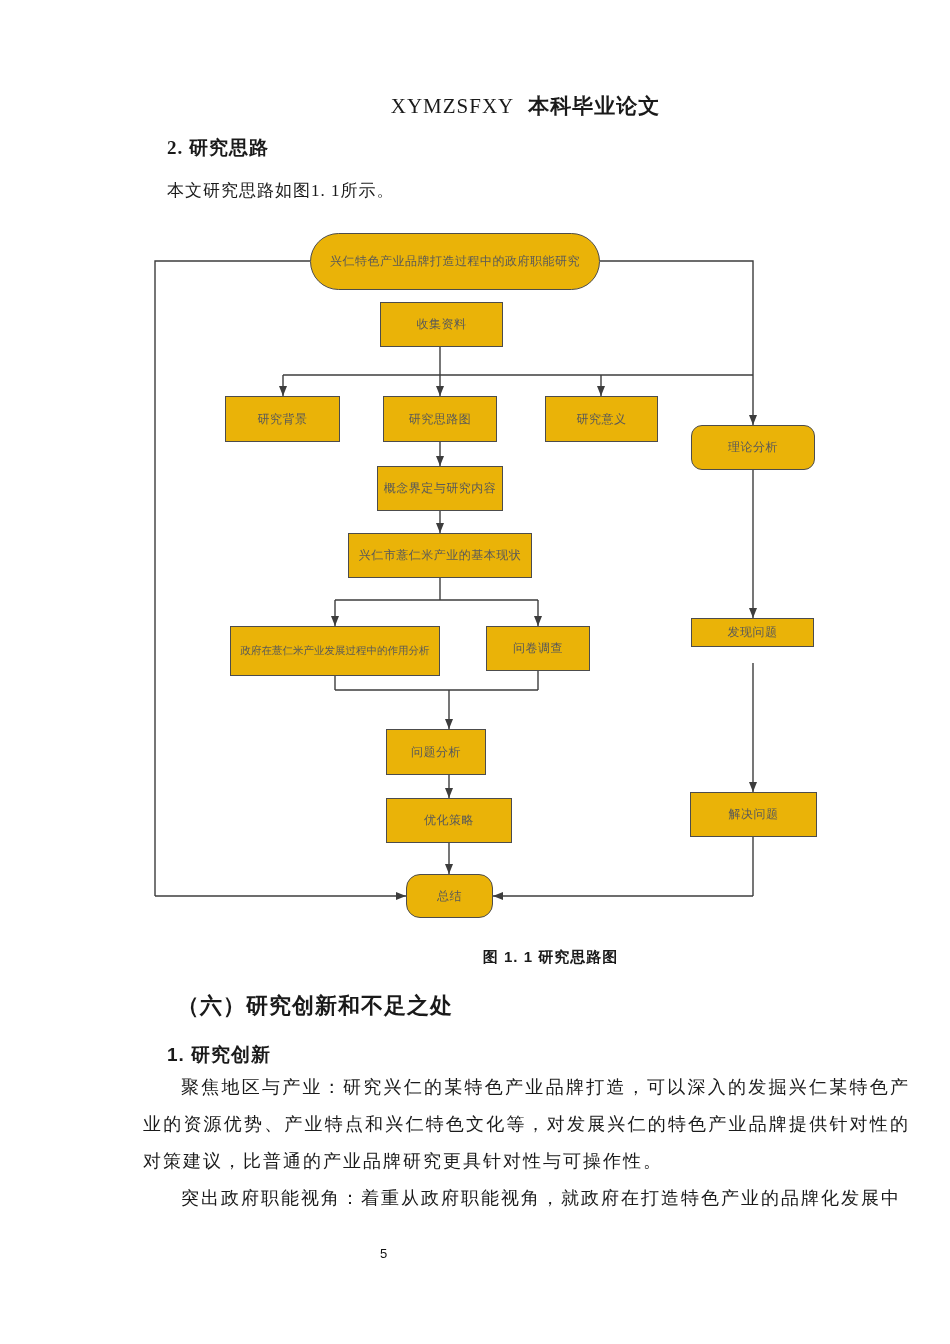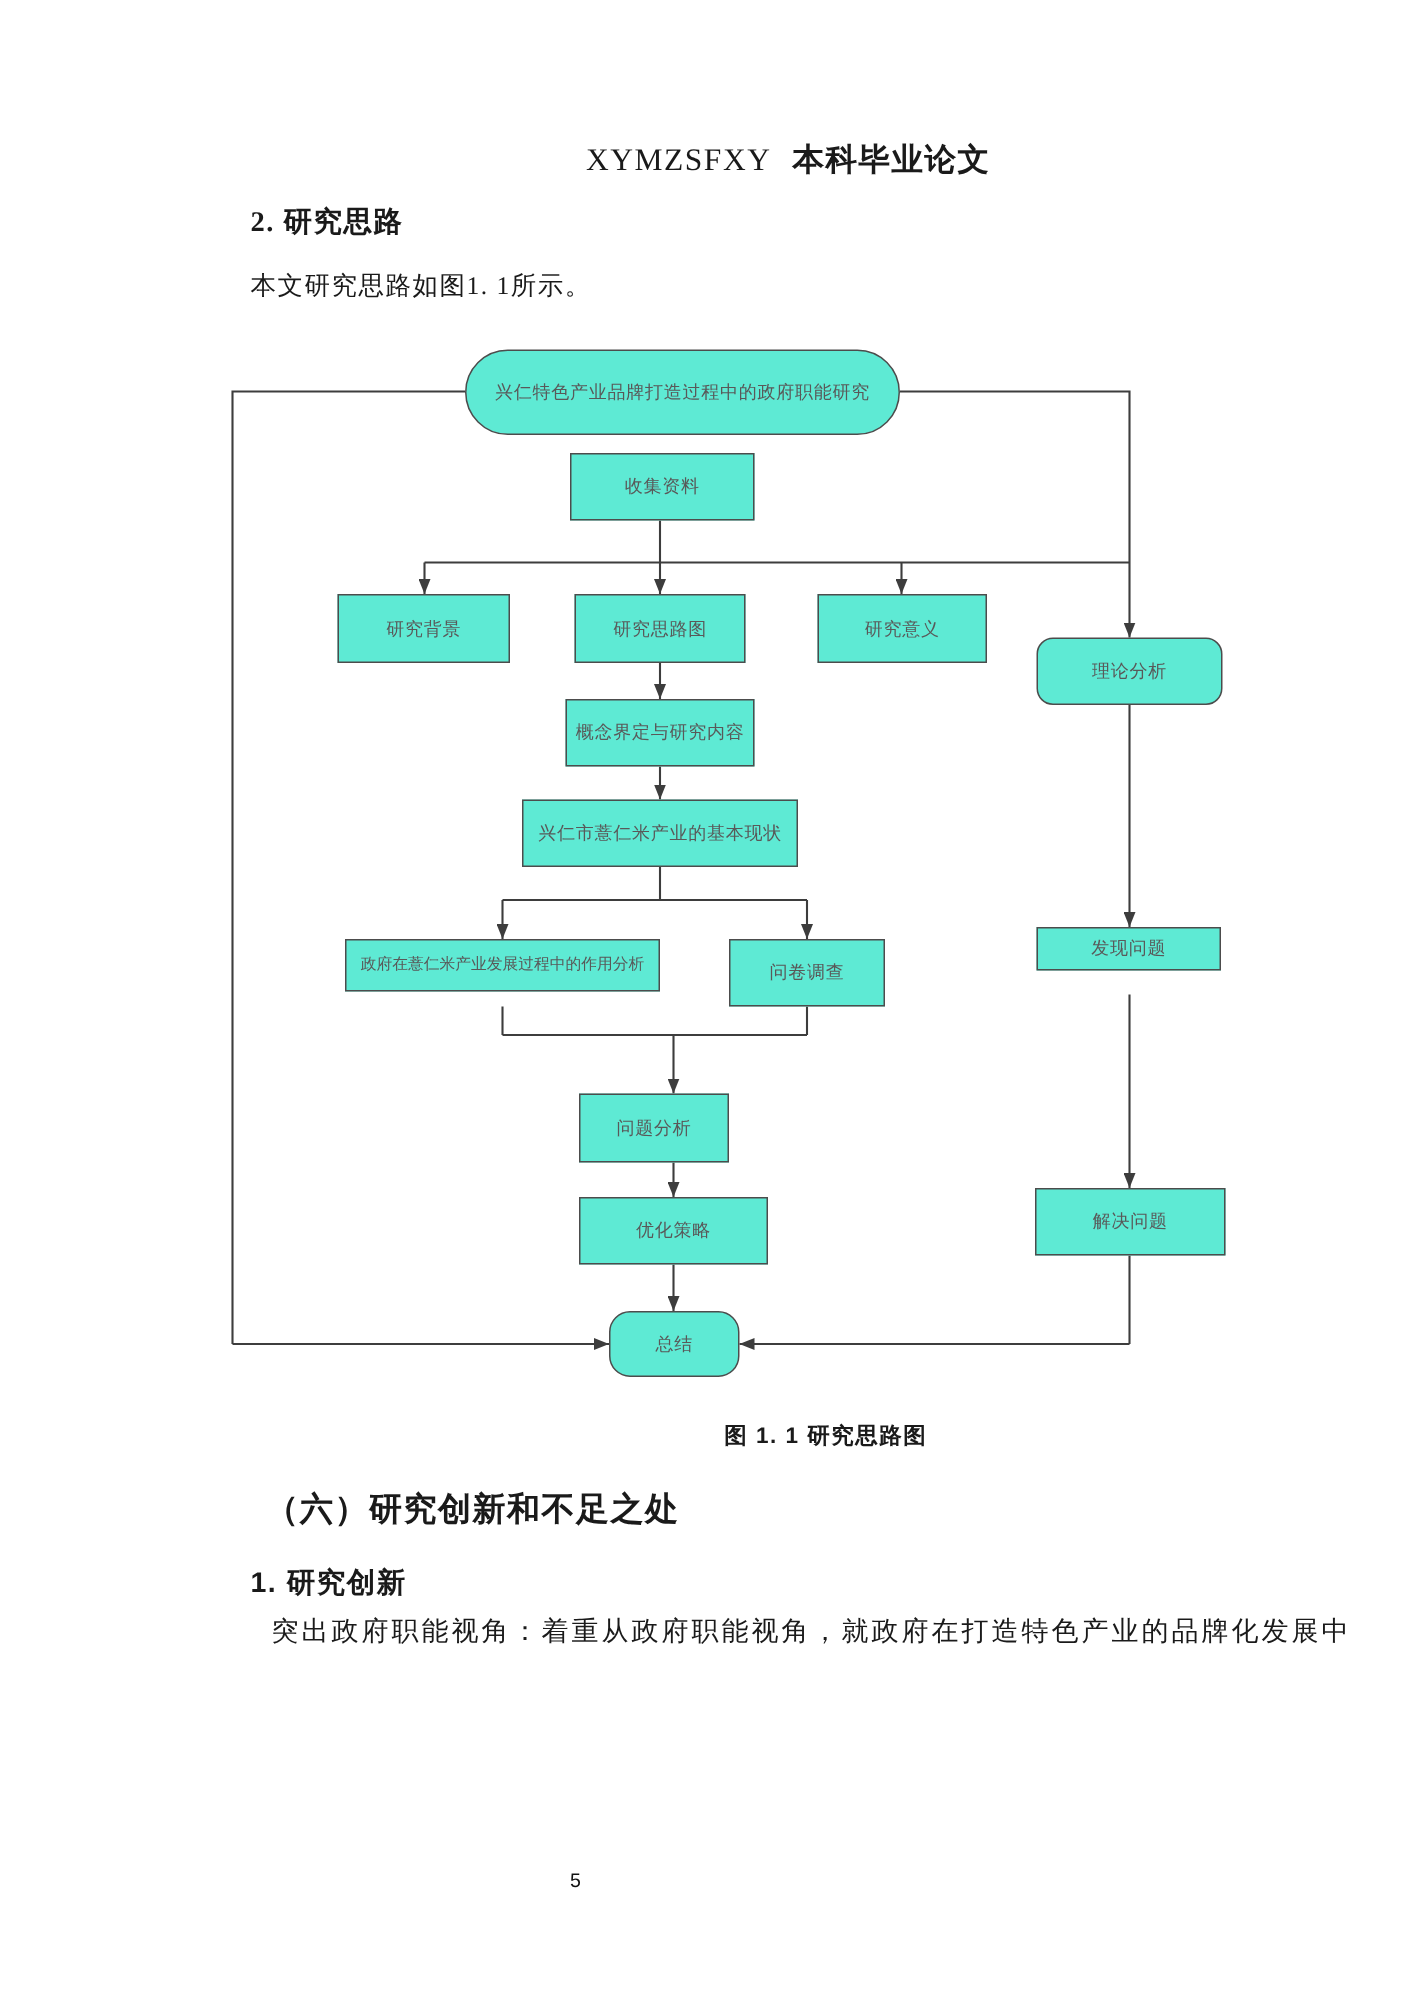--- a/index.html
+++ b/index.html
@@ -44,38 +44,38 @@
   }
   .body-text p{margin:0;text-indent:38px;}
   .page-num{
     left:380px;top:1246px;font-size:13px;
     font-family:"Liberation Sans","DejaVu Sans",sans-serif;color:#111;
   }
 
   
   #flowchart-svg{left:0;top:0;}
   .node{
-    position:absolute;box-sizing:border-box;background:#5eead4;
+    position:absolute;box-sizing:border-box;background:#eab308;
     border:1.5px solid #4c4c4c;
     display:flex;align-items:center;justify-content:center;
     font-family:"Liberation Sans","DejaVu Sans",sans-serif;
     font-size:12px;color:#595959;text-align:right;
     line-height:1.25;letter-spacing:0.5px;padding:0 3px;
   }
   .stadium{border-radius:29px;}
   .stadium-sm{border-radius:14px;}
   #node-title      {left:310px;top:233px;width:290px;height:57px;}
   #node-collect    {left:380px;top:302px;width:123px;height:45px;}
   #node-background {left:225px;top:396px;width:115px;height:46px;}
   #node-status     {left:383px;top:396px;width:114px;height:46px;}
   #node-significance{left:545px;top:396px;width:113px;height:46px;}
   #node-theory     {left:691px;top:425px;width:124px;height:45px;border-radius:11px;}
   #node-concept    {left:377px;top:466px;width:126px;height:45px;}
   #node-basic      {left:348px;top:533px;width:184px;height:45px;}
-  #node-role       {left:230px;top:626px;width:210px;height:35px;font-size:10.5px;letter-spacing:0;}
+  #node-role       {left:230px;top:626px;width:210px;height:50px;font-size:10.5px;letter-spacing:0;}
   #node-survey     {left:486px;top:626px;width:104px;height:45px;}
   #node-discover   {left:691px;top:618px;width:123px;height:29px;}
   #node-analysis   {left:386px;top:729px;width:100px;height:46px;}
   #node-optimize   {left:386px;top:798px;width:126px;height:45px;}
   #node-solve      {left:690px;top:792px;width:127px;height:45px;}
   #node-summary    {left:406px;top:874px;width:87px;height:44px;}
 </style>
 </head>
 <body>
 
@@ -143,16 +143,17 @@
 <div id="node-analysis" class="node">问题分析</div>
 <div id="node-optimize" class="node">优化策略</div>
 <div id="node-solve" class="node">解决问题</div>
 <div id="node-summary" class="node stadium-sm">总结</div>
 
 <div class="abs fig-caption">图 1. 1  研究思路图</div>
 <div class="abs h-six">（六）研究创新和不足之处</div>
 <div class="abs h-innov">1. 研究创新</div>
 
 <div class="abs body-text">
+  <p>聚焦地区与产业：研究兴仁的某特色产业品牌打造，可以深入的发掘兴仁某特色产业的资源优势、产业特点和兴仁特色文化等，对发展兴仁的特色产业品牌提供针对性的对策建议，比普通的产业品牌研究更具针对性与可操作性。</p>
   <p>突出政府职能视角：着重从政府职能视角，就政府在打造特色产业的品牌化发展中</p>
 </div>
 
 <div class="abs page-num">5</div>
 
 </body></html>

